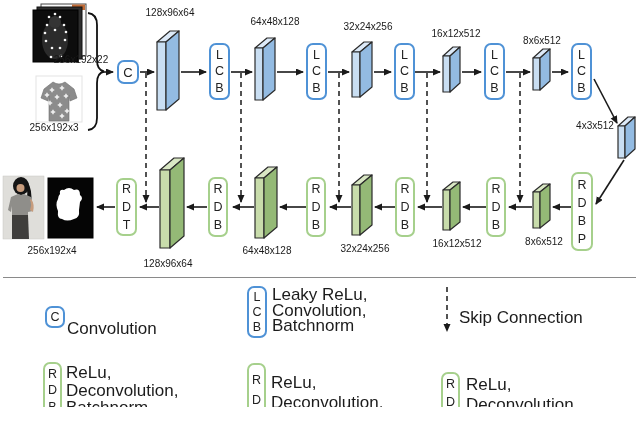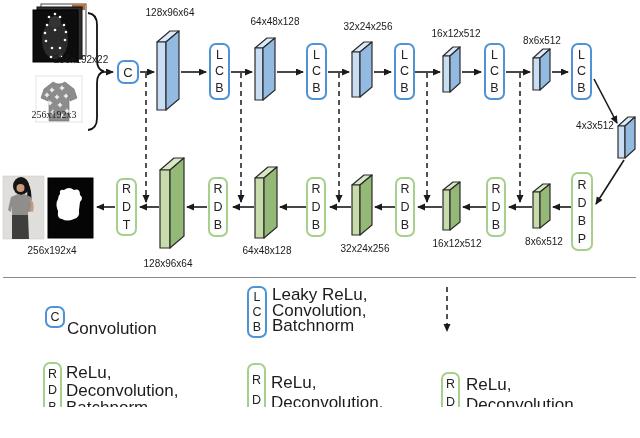--- a/index.html
+++ b/index.html
@@ -198,21 +198,21 @@
   <div class="lab" style="left:542px;top:35px;">8x6x512</div>
   <div class="lab" style="left:595px;top:120px;">4x3x512</div>
 
   <div class="lab" style="left:544px;top:236px;">8x6x512</div>
   <div class="lab" style="left:457px;top:238px;">16x12x512</div>
   <div class="lab" style="left:365px;top:243px;">32x24x256</div>
   <div class="lab" style="left:267px;top:245px;">64x48x128</div>
   <div class="lab" style="left:168px;top:258px;">128x96x64</div>
 
   <div class="lab" style="left:58px;top:54px;margin-left:23px;">256x192x22</div>
-  <div class="lab" style="left:54px;top:109px;font-family:Liberation Serif, serif;">256x192x3</div>
+  <div class="lab" style="left:54px;top:122px;">256x192x3</div>
   <div class="lab" style="left:52px;top:245px;">256x192x4</div>
 
   <div class="blk" style="left:117px;top:60px;width:22px;height:24px;font-size:13px;">C</div>
   <div class="blk lh16" style="left:209px;top:43px;width:21px;height:57px;">L
 C
 B</div>
   <div class="blk lh16" style="left:306px;top:43px;width:21px;height:57px;">L
 C
 B</div>
   <div class="blk lh16" style="left:394px;top:43px;width:21px;height:57px;">L
@@ -250,20 +250,21 @@
   <div class="blk" style="left:45px;top:306px;width:20px;height:22px;font-size:12.5px;">C</div>
   <div class="ldesc" style="left:67px;top:310px;margin-top:9px;">Convolution</div>
 
   <div class="blk lh15" style="left:247px;top:286px;width:20px;height:52px;">L
 C
 B</div>
   <div class="ldesc" style="left:272px;top:287px;line-height:15.5px;">Leaky ReLu,
 Convolution,
 Batchnorm</div>
 
+  <div class="ldesc" style="left:459px;top:308px;">Skip Connection</div>
 
   <div class="blk green lh17" style="left:43px;top:362px;width:19px;height:73px;">R
 D
 B
 P</div>
   <div class="ldesc" style="left:66px;top:364px;line-height:17.6px;">ReLu,
 Deconvolution,
 Batchnorm,
 Dropout</div>
 

